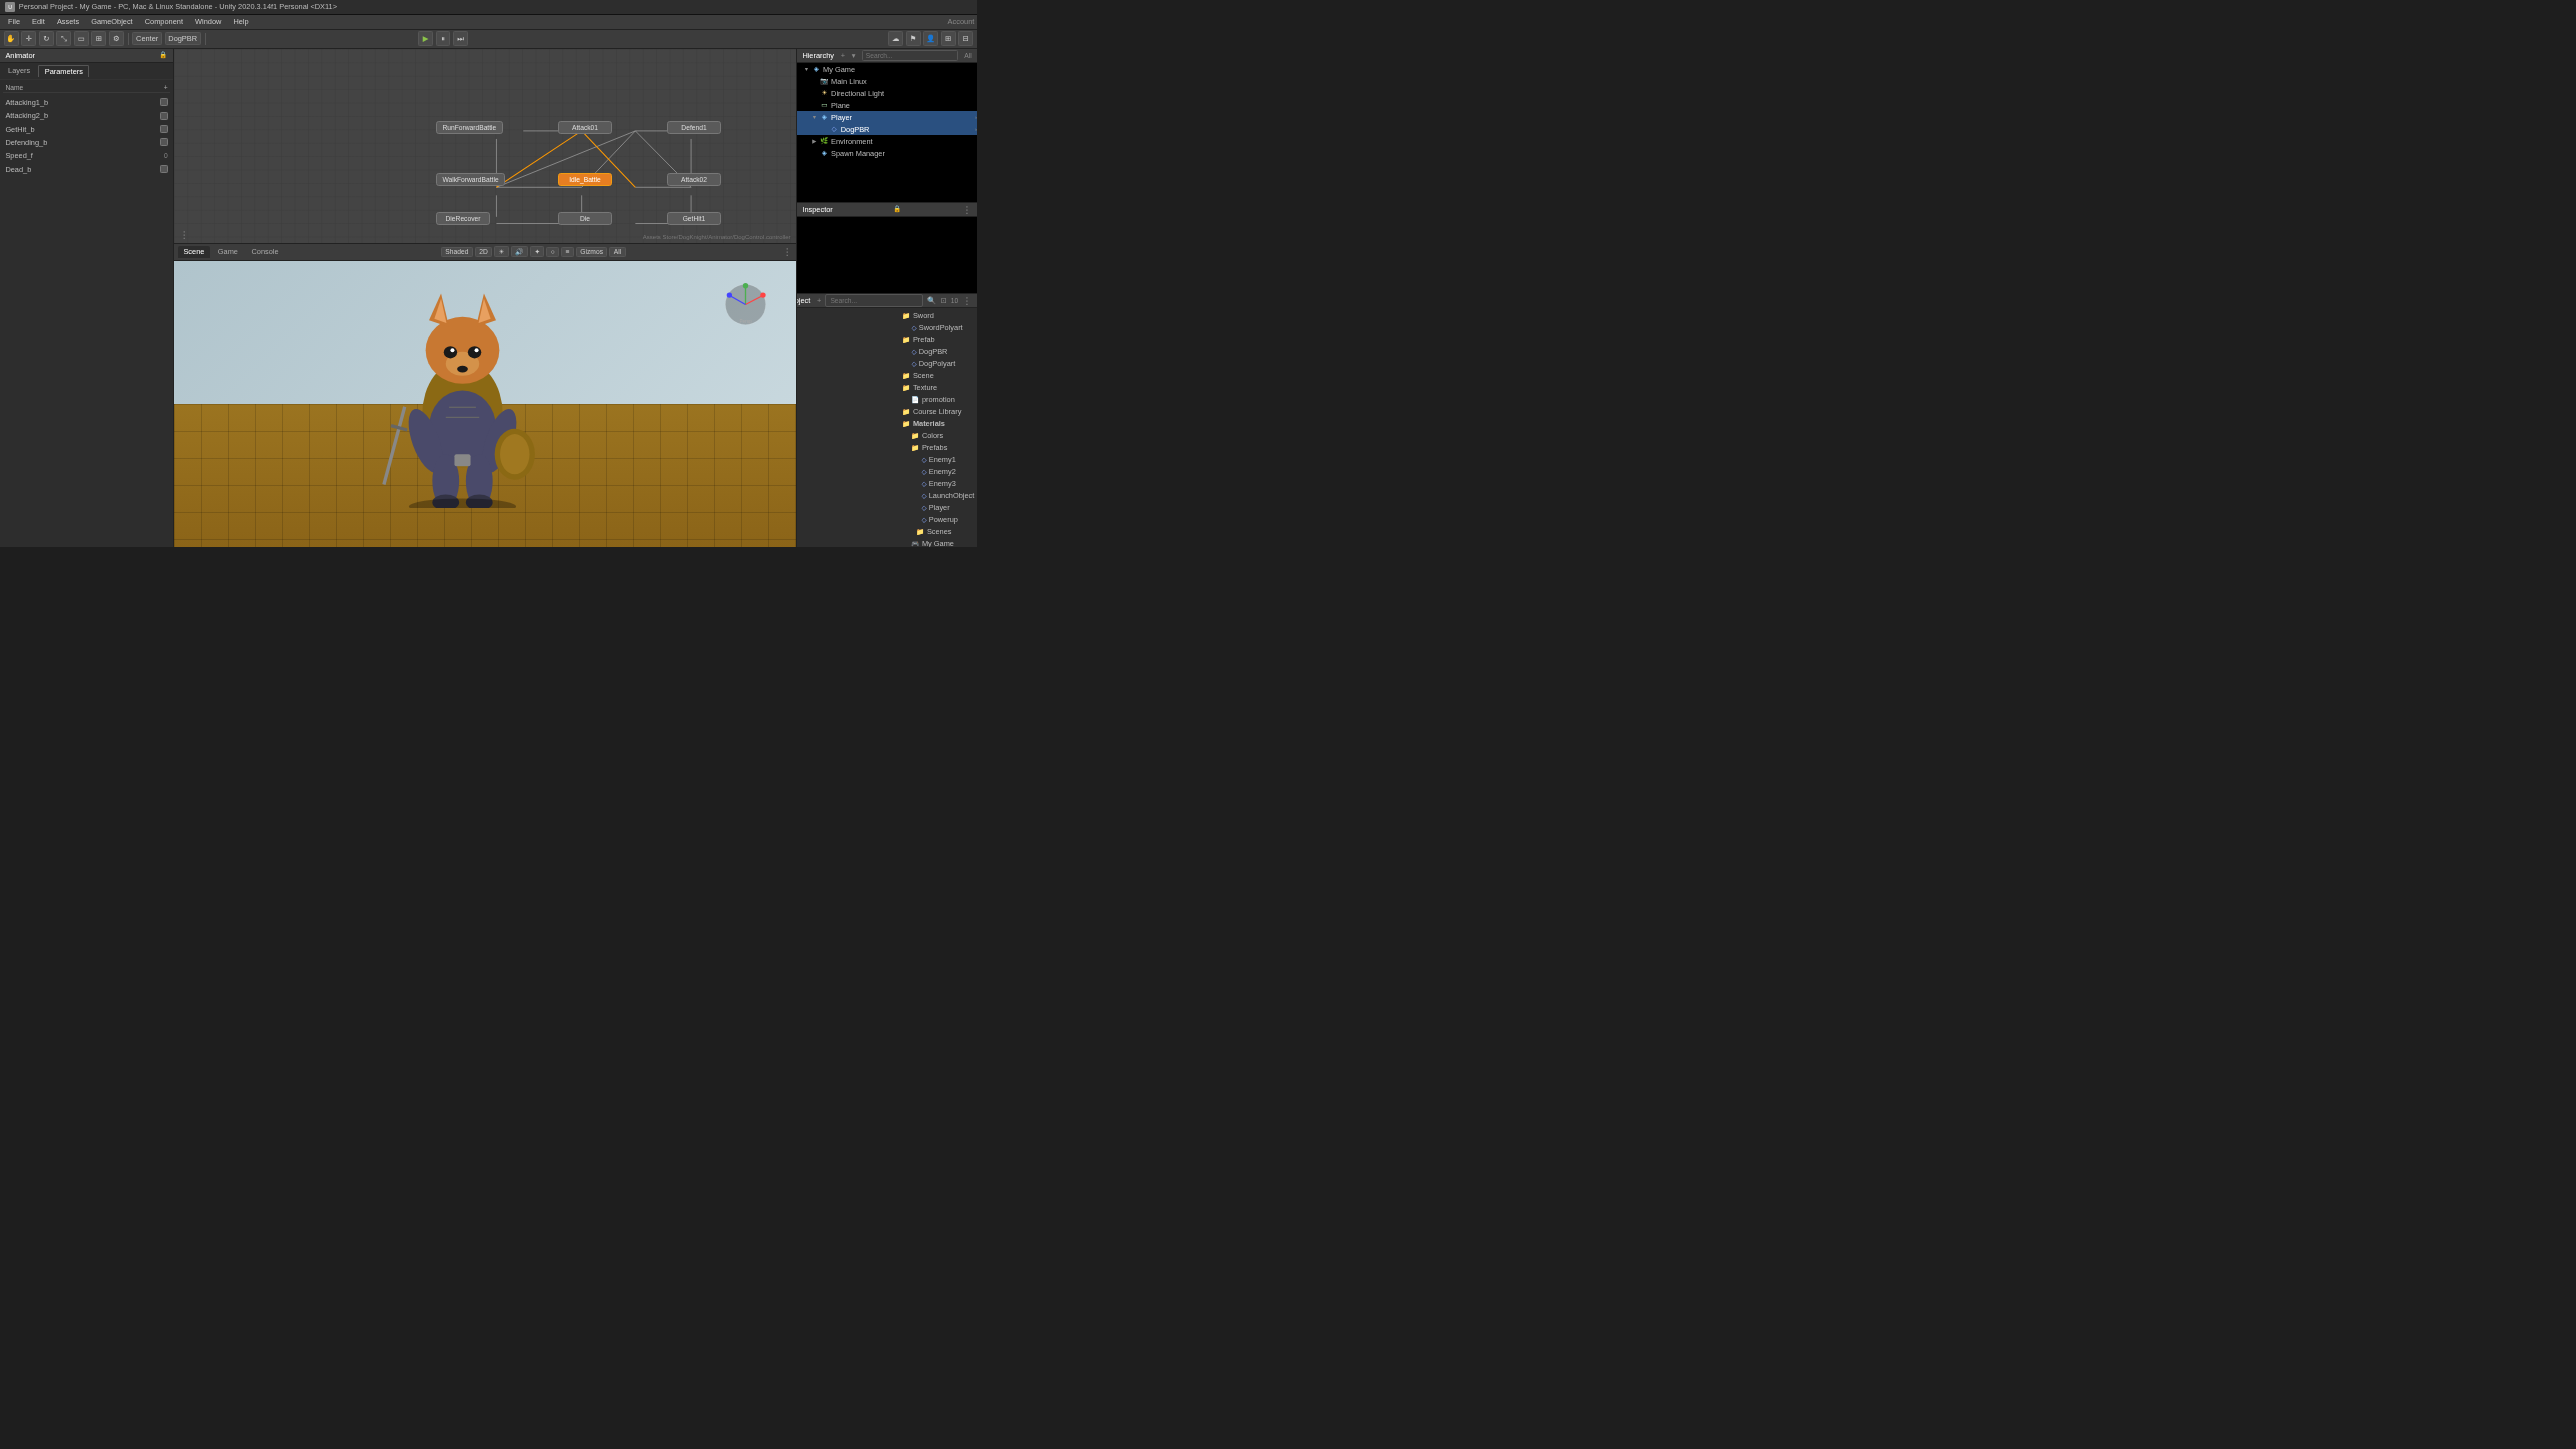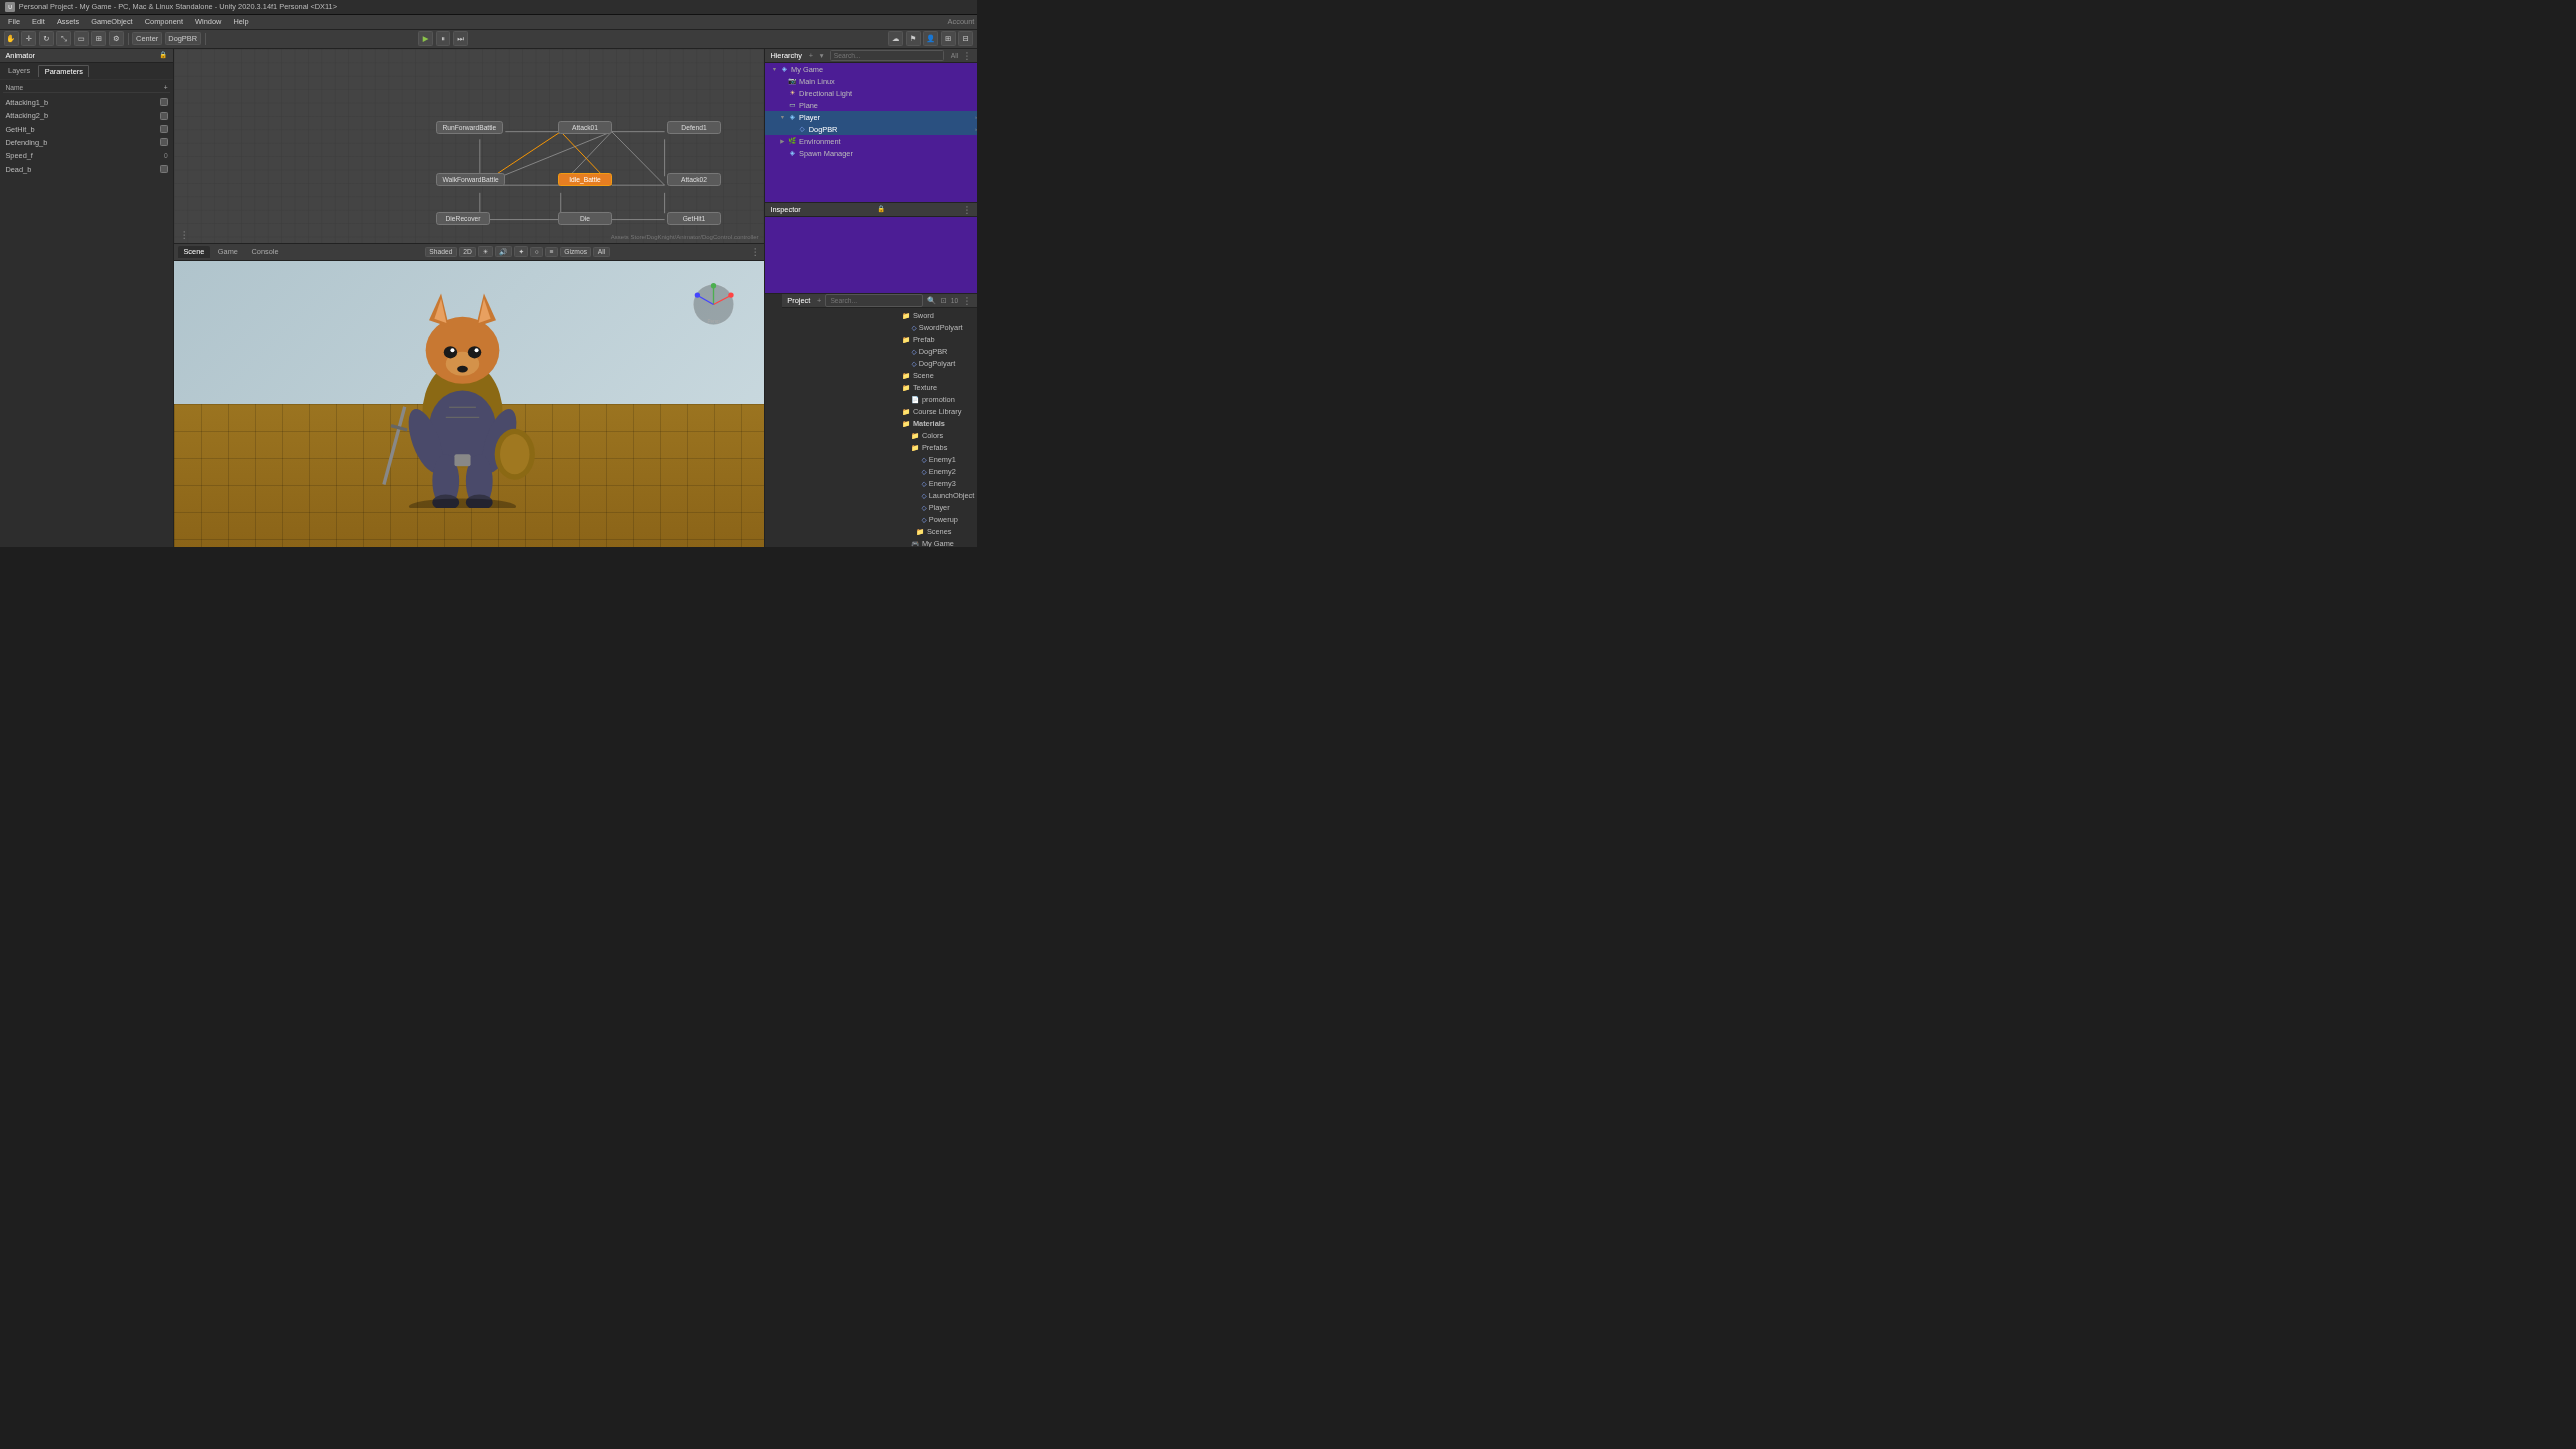--- a/index.html
+++ b/index.html
@@ -264,22 +264,22 @@
     .scene-canvas {
       width: 100%;
       height: calc(100% - 17.4px);
       position: relative;
       overflow: hidden;
       background: linear-gradient(180deg, #b8ccd4 0%, #c9d8de 40%, #8B6914 40%, #9B7420 100%);
     }
 
     
     .right-panel {
-      width: 213px;
-      background: #4c1d95;
+      width: 181px;
+      background: #000000;
       border-left: 0.7px solid #222;
       display: flex;
       flex-direction: column;
     }
     .hierarchy-panel {
       height: 154px;
       border-bottom: 0.7px solid #222;
       overflow-y: auto;
     }
     .hierarchy-header {

